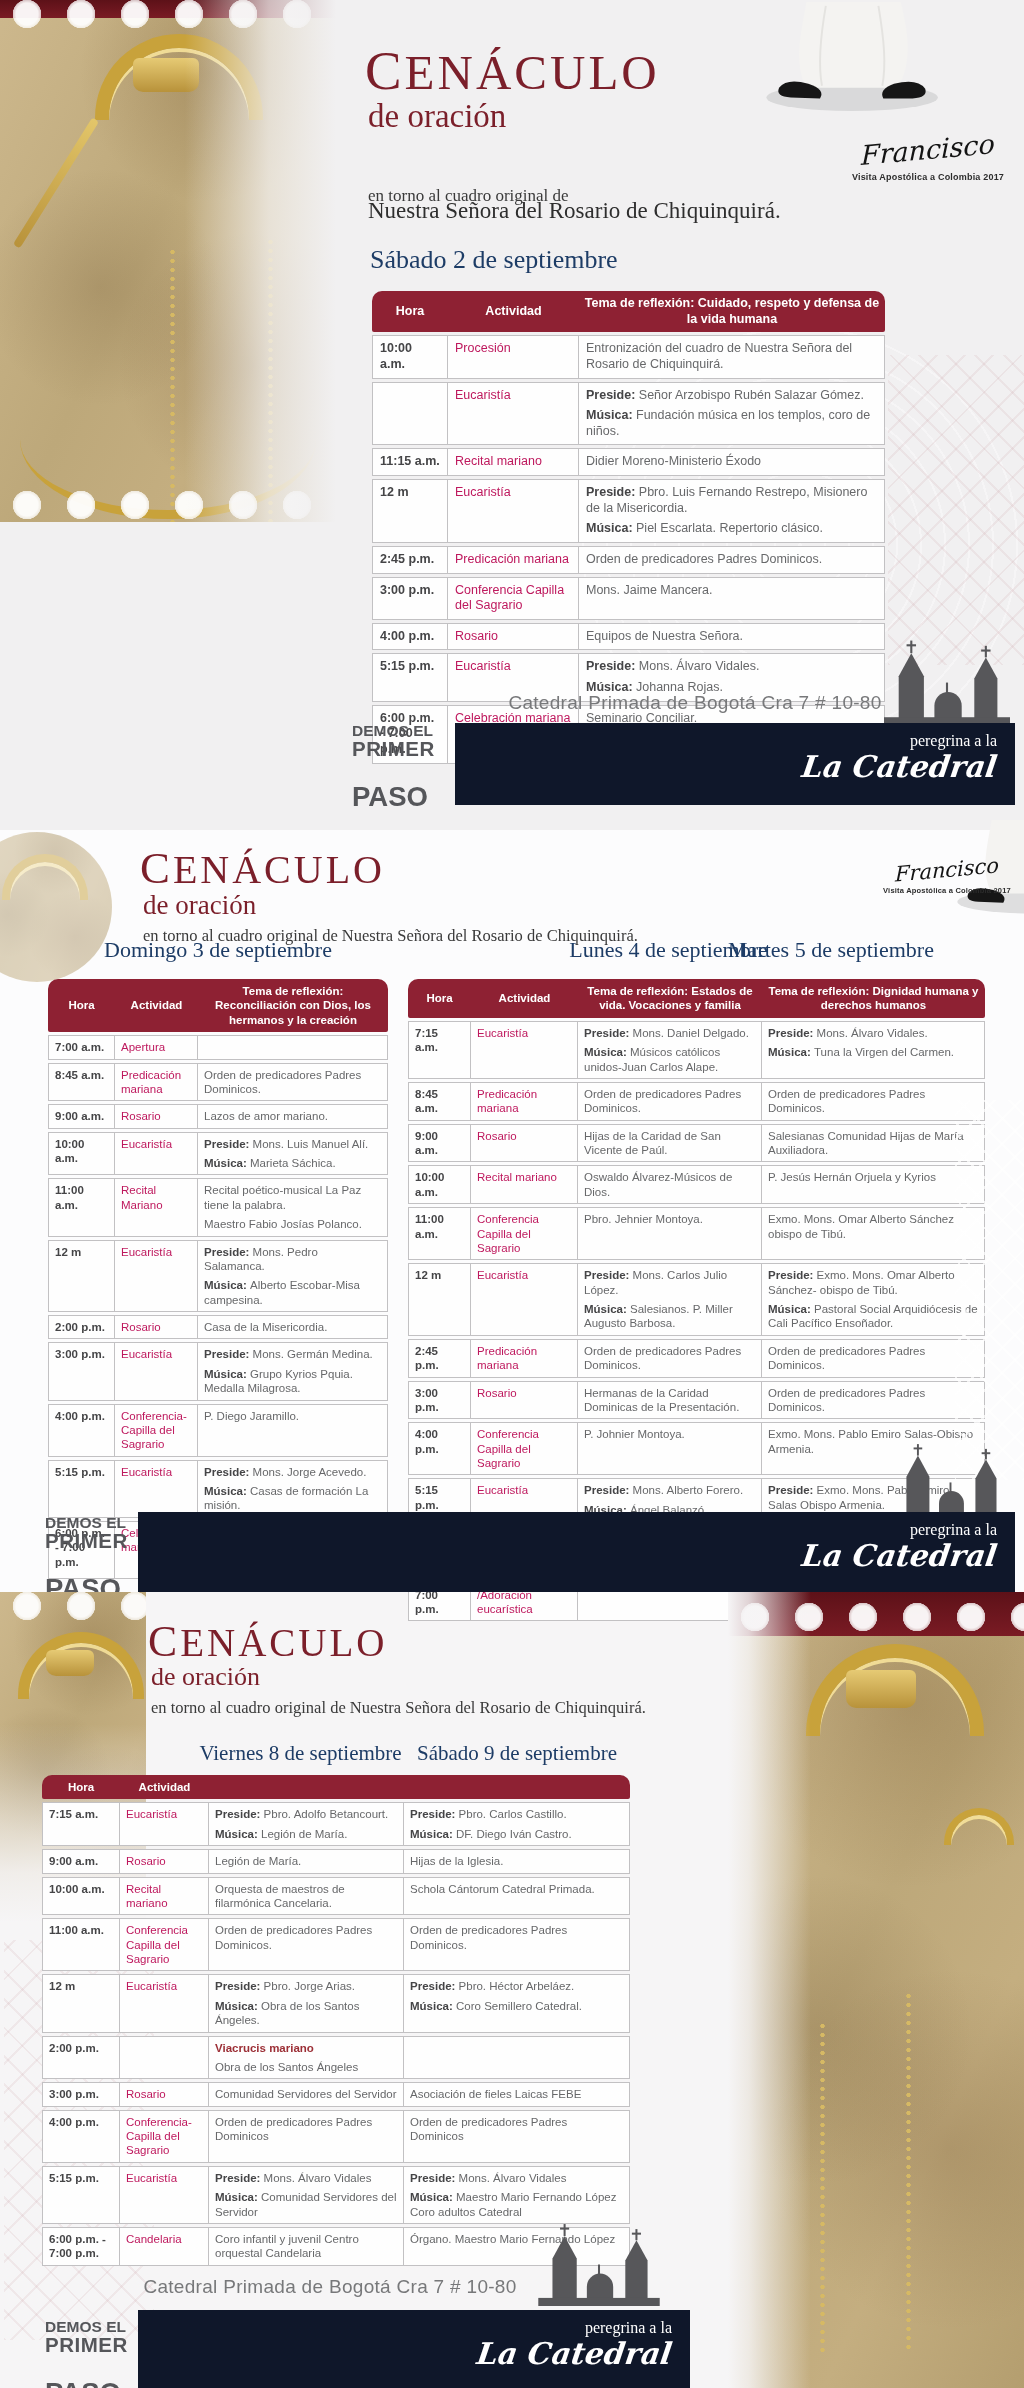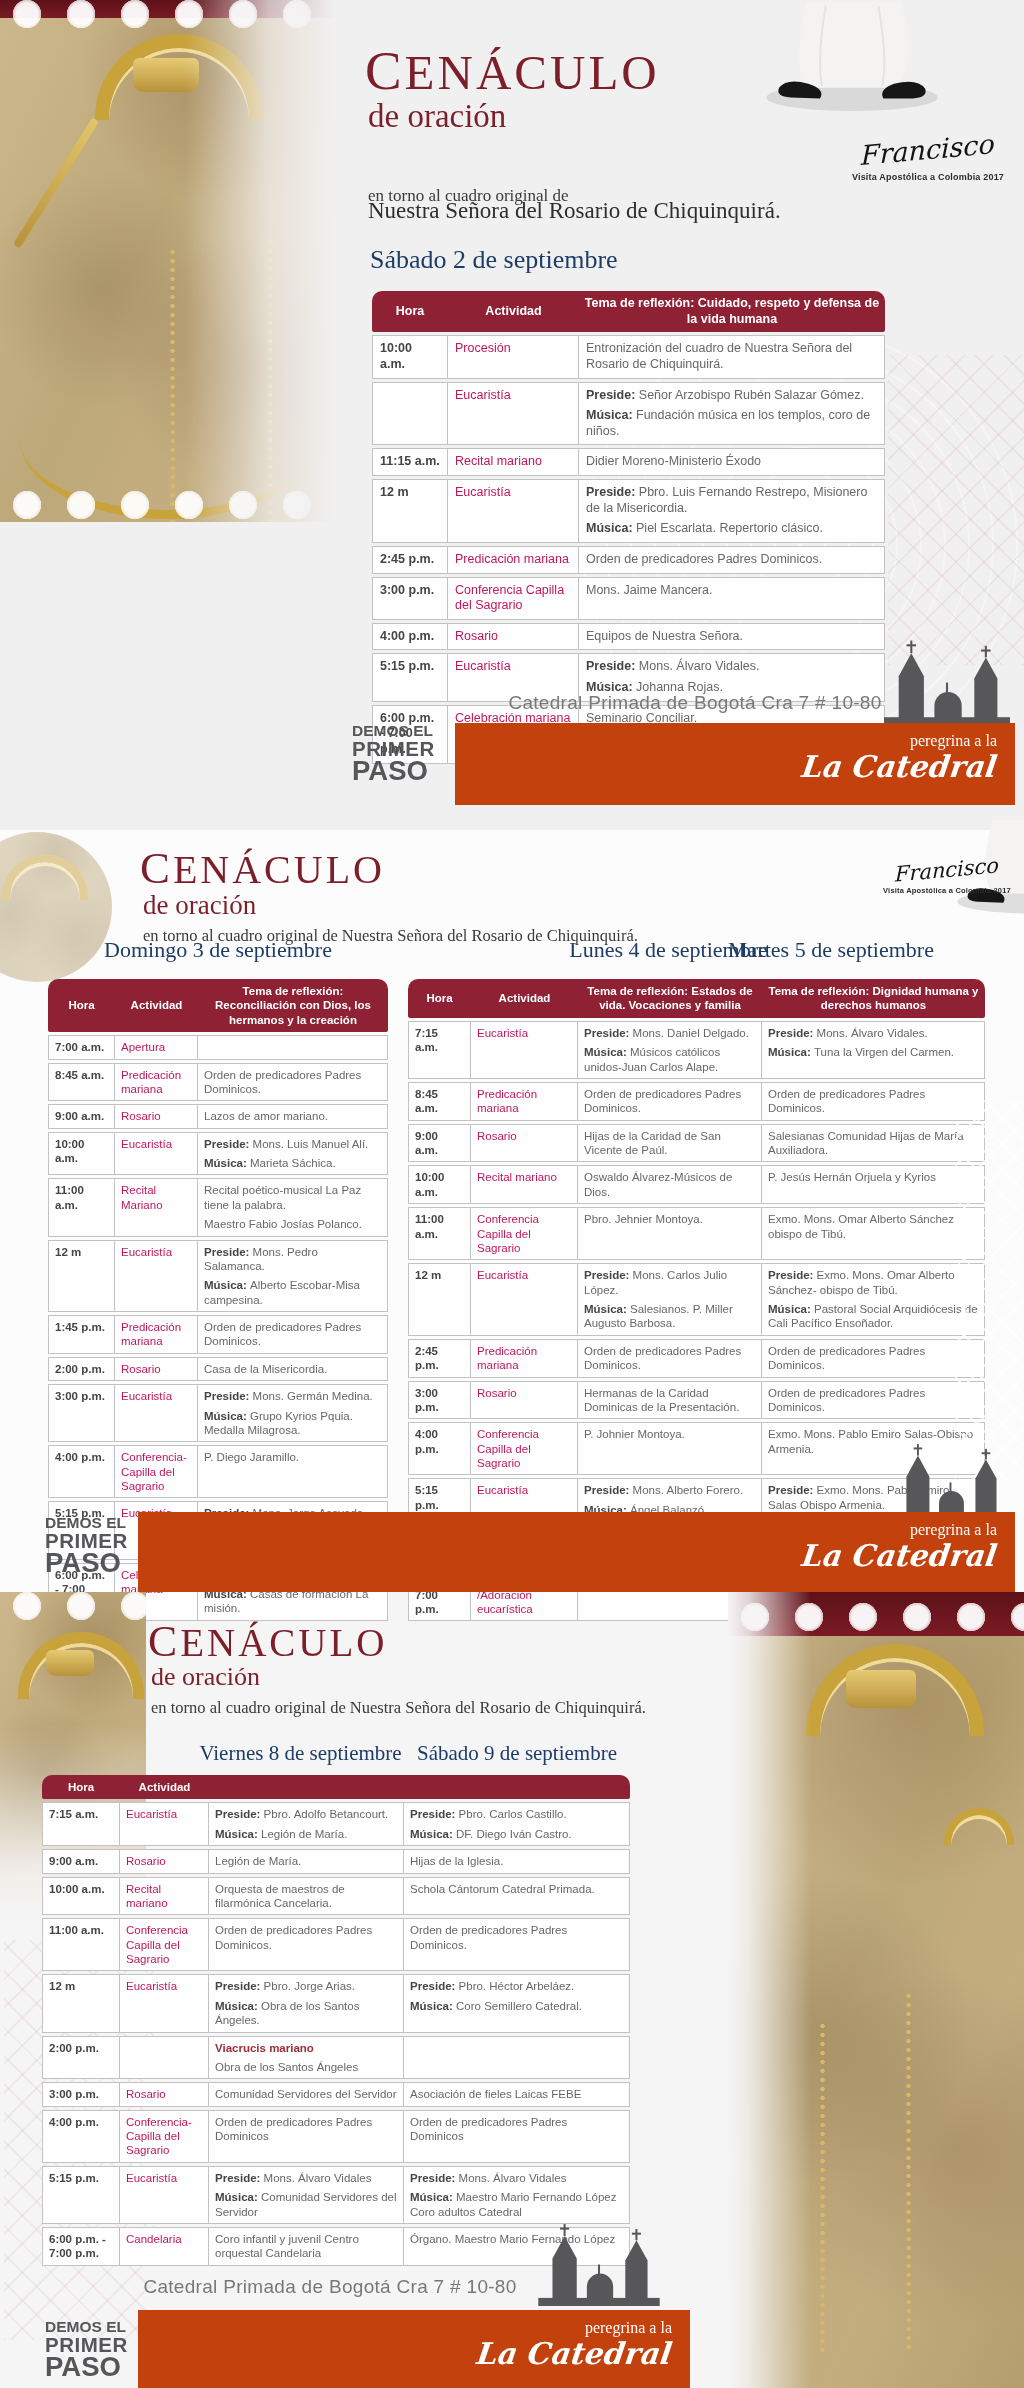--- a/index.html
+++ b/index.html
@@ -57,22 +57,22 @@
   .intro-bg { font-family:"Liberation Serif",serif; color:#2e2e2e; }
   .dateh { font-family:"Liberation Serif",serif; color:#1d3c66; line-height:1.1; }
   .address { color:#77787a; font-size:19px; letter-spacing:.3px; }
   .sig { font-family:"DejaVu Serif",serif; font-style:italic; color:#141414; transform:rotate(-5deg) skewX(-6deg); }
   .visit { font-size:9px; font-weight:bold; color:#2c2c2c; letter-spacing:.2px; }
 
   
   .paso { font-weight:bold; color:#55565a; line-height:.95; }
   .paso .l1 { font-size:15.5px; }
   .paso .l2 { font-size:20.5px; letter-spacing:.5px; }
-  .paso .l3 { font-size:27.5px; }
-  .graybar { background:#c2410c; color:#fff; text-align:right; box-sizing:border-box; padding:8px 18px 0 16px; }
+  .paso .l3 { font-size:27.5px;margin-top:26px; }
+  .graybar { background:#0f172a; color:#fff; text-align:right; box-sizing:border-box; padding:8px 18px 0 16px; }
   .graybar .small { font-family:"Liberation Serif",serif; font-size:16px; line-height:1.2; }
   .graybar .big { font-family:"DejaVu Serif",serif; font-style:italic; font-weight:bold; font-size:30px;
                   line-height:1.15; transform:skewX(-8deg); display:inline-block; }
 
   
   table.sched { position:absolute; border-collapse:separate; border-spacing:0 3px; table-layout:fixed; }
   table.sched th { background:#8e2133; color:#fff; font-weight:bold; text-align:center; vertical-align:middle;
                    padding:5px 4px; line-height:1.25; }
   table.sched th:first-child { border-radius:10px 0 0 2px; }
   table.sched th:last-child { border-radius:0 10px 2px 0; }
@@ -317,27 +317,20 @@
         </tr>
         <tr>
           <td class="c-hora">12 m</td>
           <td class="c-act">Eucaristía</td>
           <td class="c-det">
             <div class="para"><b>Preside: </b>Mons. Pedro Salamanca.</div>
             <div class="para"><b>Música: </b>Alberto Escobar-Misa campesina.</div>
           </td>
         </tr>
         <tr>
-          <td class="c-hora">1:45 p.m.</td>
-          <td class="c-act">Predicación mariana</td>
-          <td class="c-det">
-            <div class="para">Orden de predicadores Padres Dominicos.</div>
-          </td>
-        </tr>
-        <tr>
           <td class="c-hora">2:00 p.m.</td>
           <td class="c-act">Rosario</td>
           <td class="c-det">
             <div class="para">Casa de la Misericordia.</div>
           </td>
         </tr>
         <tr>
           <td class="c-hora">3:00 p.m.</td>
           <td class="c-act">Eucaristía</td>
           <td class="c-det">

